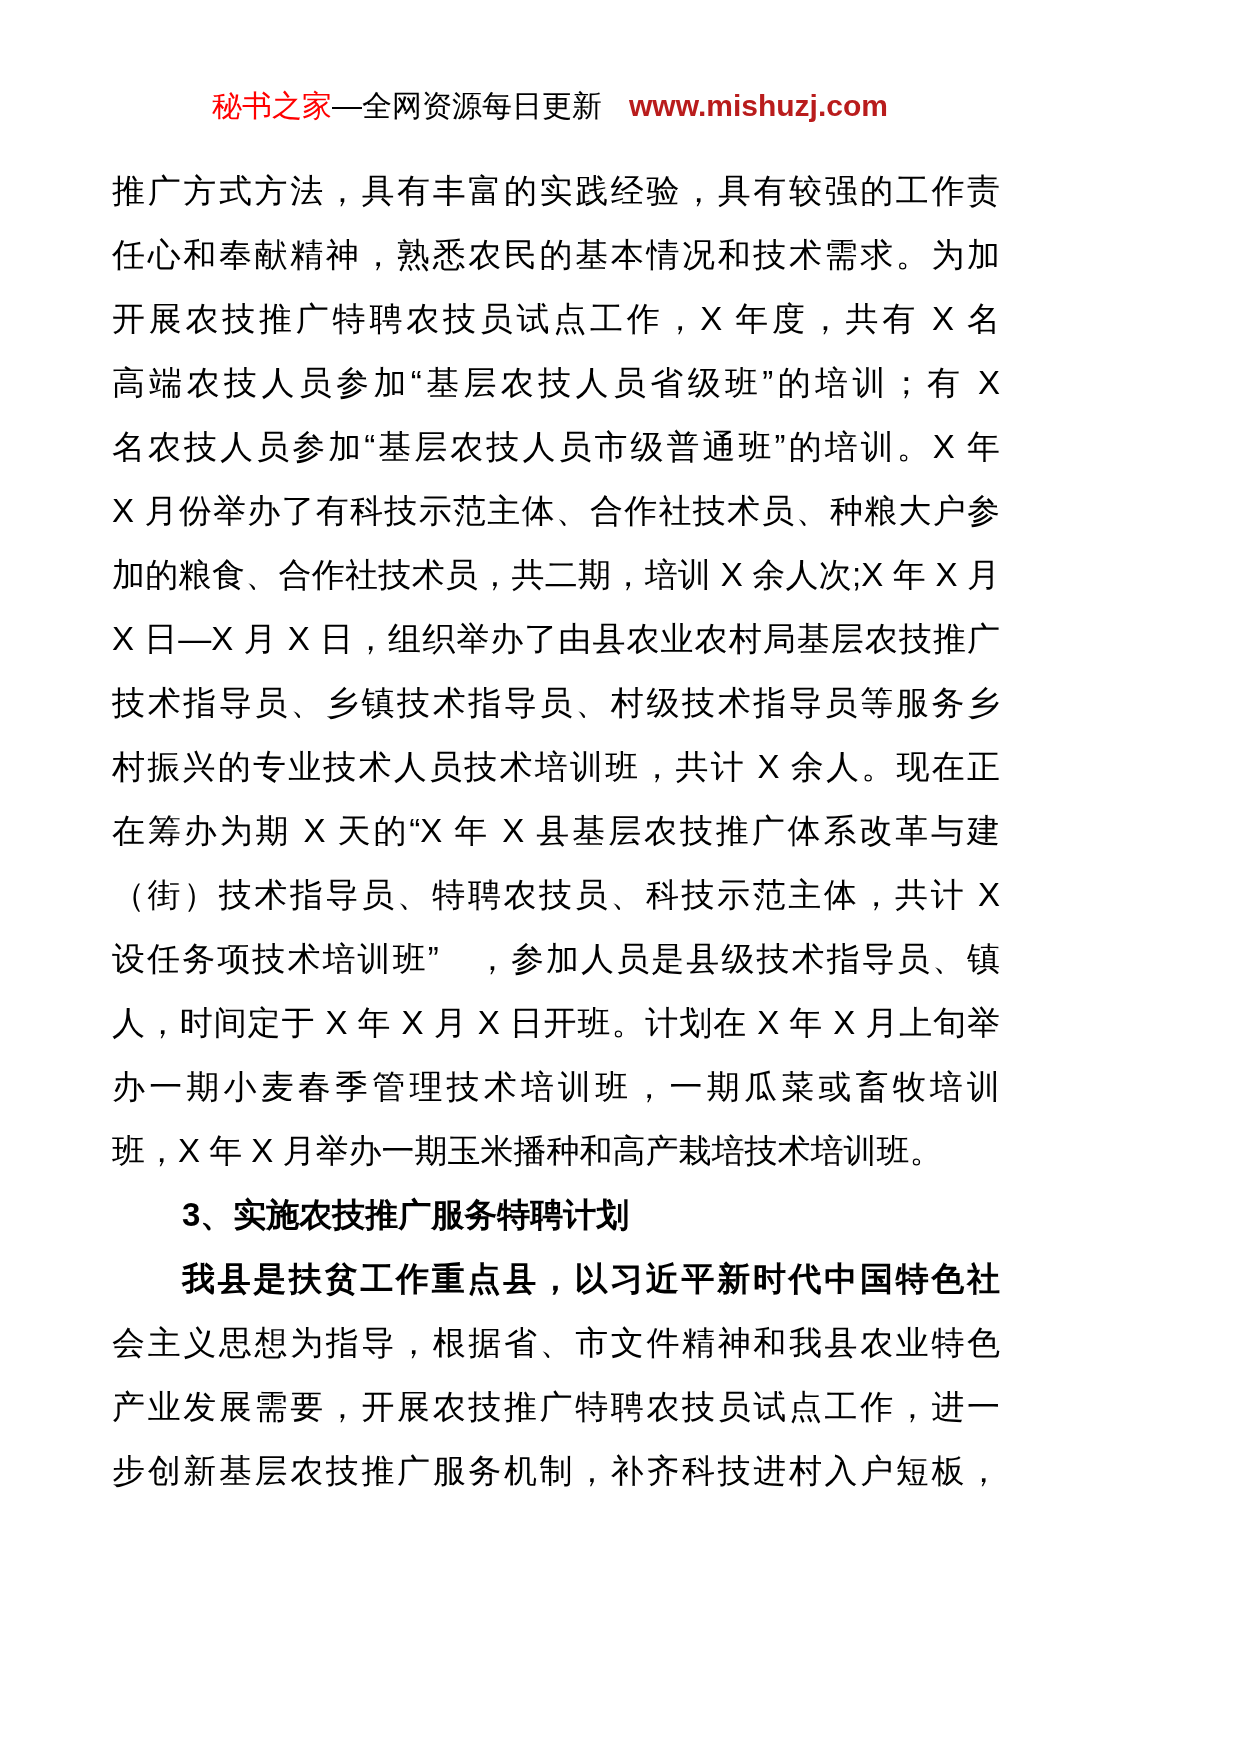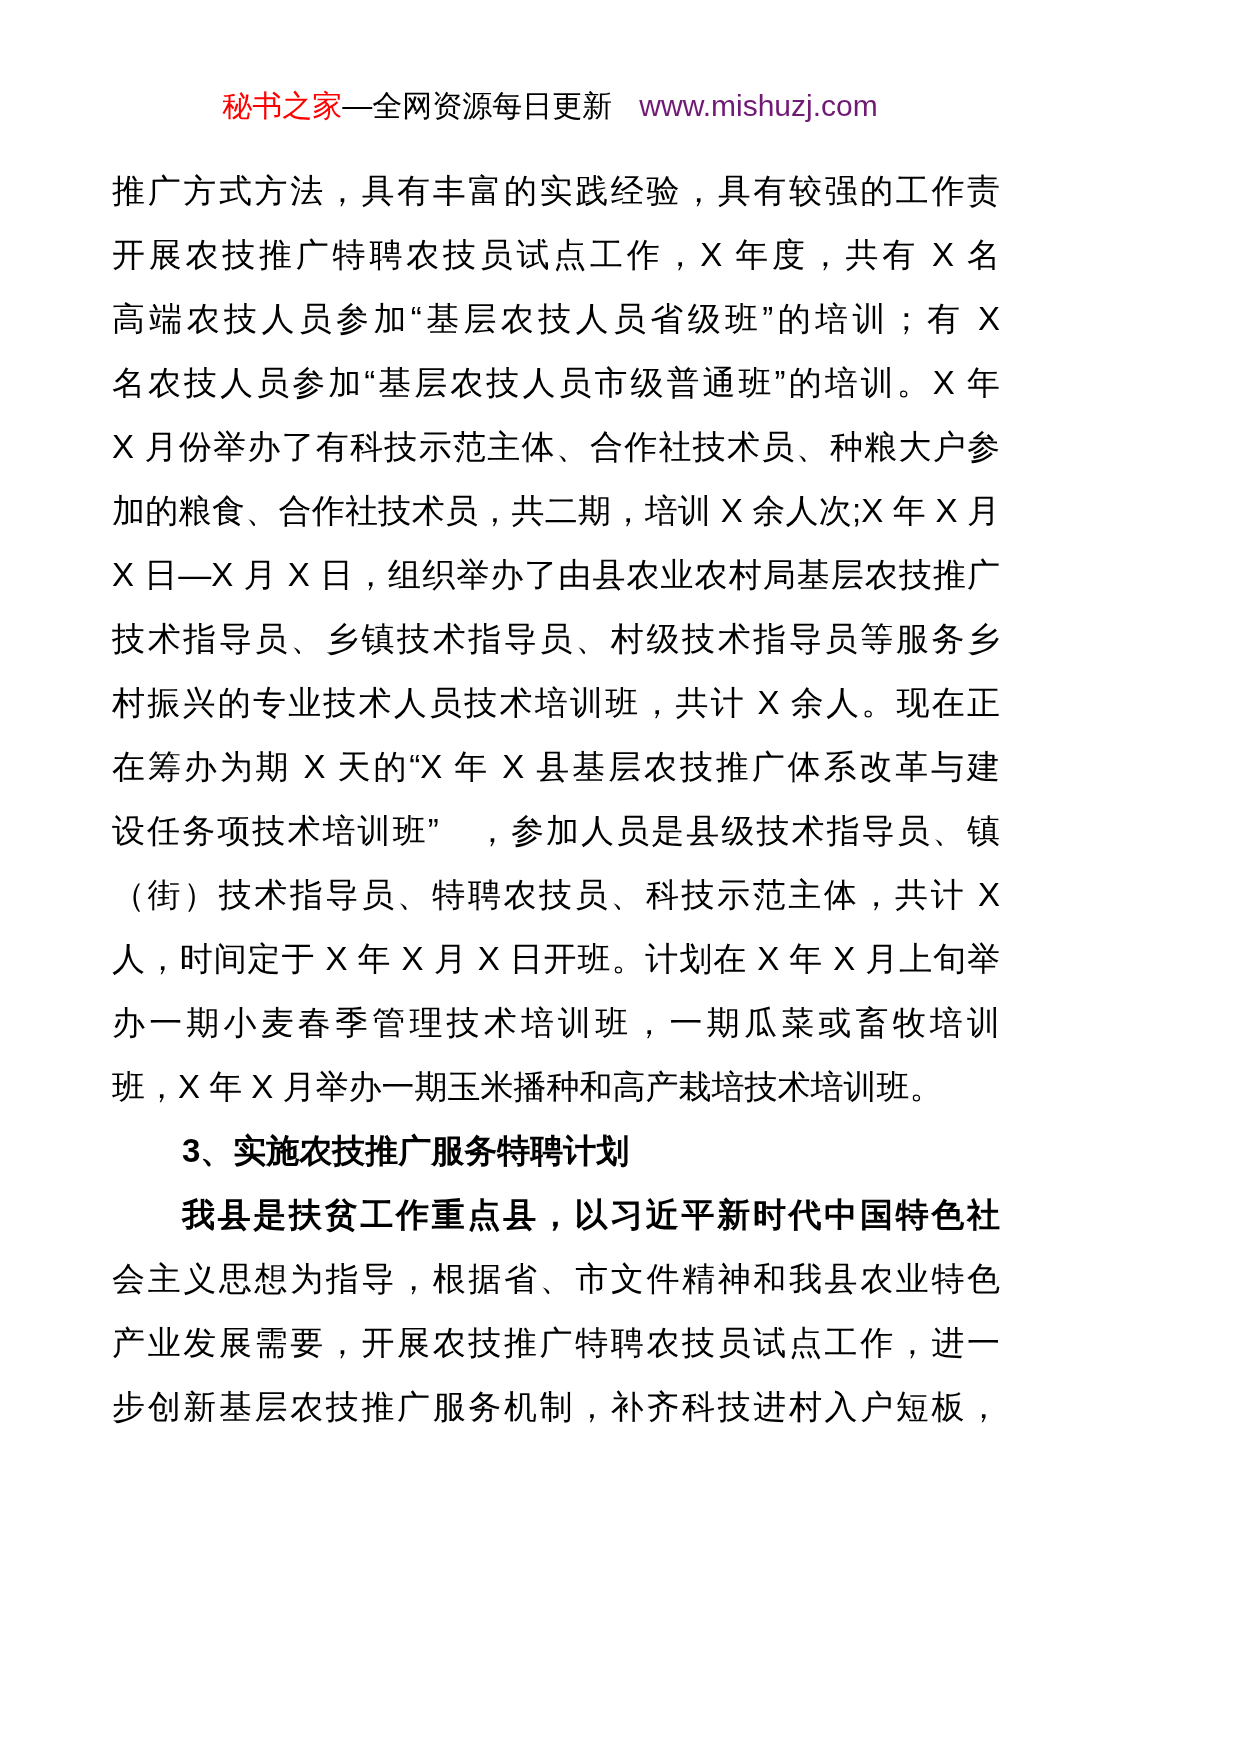--- a/index.html
+++ b/index.html
@@ -26,24 +26,24 @@
   }
   .site-name {
     color: #ff0000;
     font-weight: 400;
   }
   .header-dash, .tagline {
     color: #000000;
     font-weight: 400;
   }
   .url {
-    color: #701a75;
+    color: #b91c1c;
     text-decoration: none;
     margin-left: 27px;
-    font-weight: 400;
+    font-weight: 700;
   }
   .body-text {
     margin-top: 33px;
     margin-left: 112px;
     width: 888px;
     font-size: 33px;
     line-height: 64px;
     font-weight: 400;
     color: #000000;
   }
@@ -67,31 +67,32 @@
 <body>
 
 <div class="page">
 
   <div class="header">
     <span class="site-name">秘书之家</span><span class="header-dash">—</span><span class="tagline">全网资源每日更新</span><a class="url">www.mishuzj.com</a>
   </div>
 
   <div class="body-text">
     <div class="line stretch">推广方式方法，具有丰富的实践经验，具有较强的工作责</div>
+    <div class="line stretch">任心和奉献精神，熟悉农民的基本情况和技术需求。为加</div>
     <div class="line stretch">开展农技推广特聘农技员试点工作，X 年度，共有 X 名</div>
     <div class="line stretch">高端农技人员参加“基层农技人员省级班”的培训；有 X</div>
     <div class="line stretch">名农技人员参加“基层农技人员市级普通班”的培训。X 年</div>
     <div class="line stretch">X 月份举办了有科技示范主体、合作社技术员、种粮大户参</div>
     <div class="line stretch">加的粮食、合作社技术员，共二期，培训 X 余人次;X 年 X 月</div>
     <div class="line stretch">X 日—X 月 X 日，组织举办了由县农业农村局基层农技推广</div>
     <div class="line stretch">技术指导员、乡镇技术指导员、村级技术指导员等服务乡</div>
     <div class="line stretch">村振兴的专业技术人员技术培训班，共计 X 余人。现在正</div>
     <div class="line stretch">在筹办为期 X 天的“X 年 X 县基层农技推广体系改革与建</div>
+    <div class="line stretch">（街）技术指导员、特聘农技员、科技示范主体，共计 X</div>
     <div class="line stretch">设任务项技术培训班”　，参加人员是县级技术指导员、镇</div>
-    <div class="line stretch">（街）技术指导员、特聘农技员、科技示范主体，共计 X</div>
     <div class="line stretch">人，时间定于 X 年 X 月 X 日开班。计划在 X 年 X 月上旬举</div>
     <div class="line stretch">办一期小麦春季管理技术培训班，一期瓜菜或畜牧培训</div>
     <div class="line">班，X 年 X 月举办一期玉米播种和高产栽培技术培训班。</div>
     <div class="line indent">3、实施农技推广服务特聘计划</div>
     <div class="line indent stretch">我县是扶贫工作重点县，以习近平新时代中国特色社</div>
     <div class="line stretch">会主义思想为指导，根据省、市文件精神和我县农业特色</div>
     <div class="line stretch">产业发展需要，开展农技推广特聘农技员试点工作，进一</div>
     <div class="line stretch">步创新基层农技推广服务机制，补齐科技进村入户短板，</div>
   </div>
 

